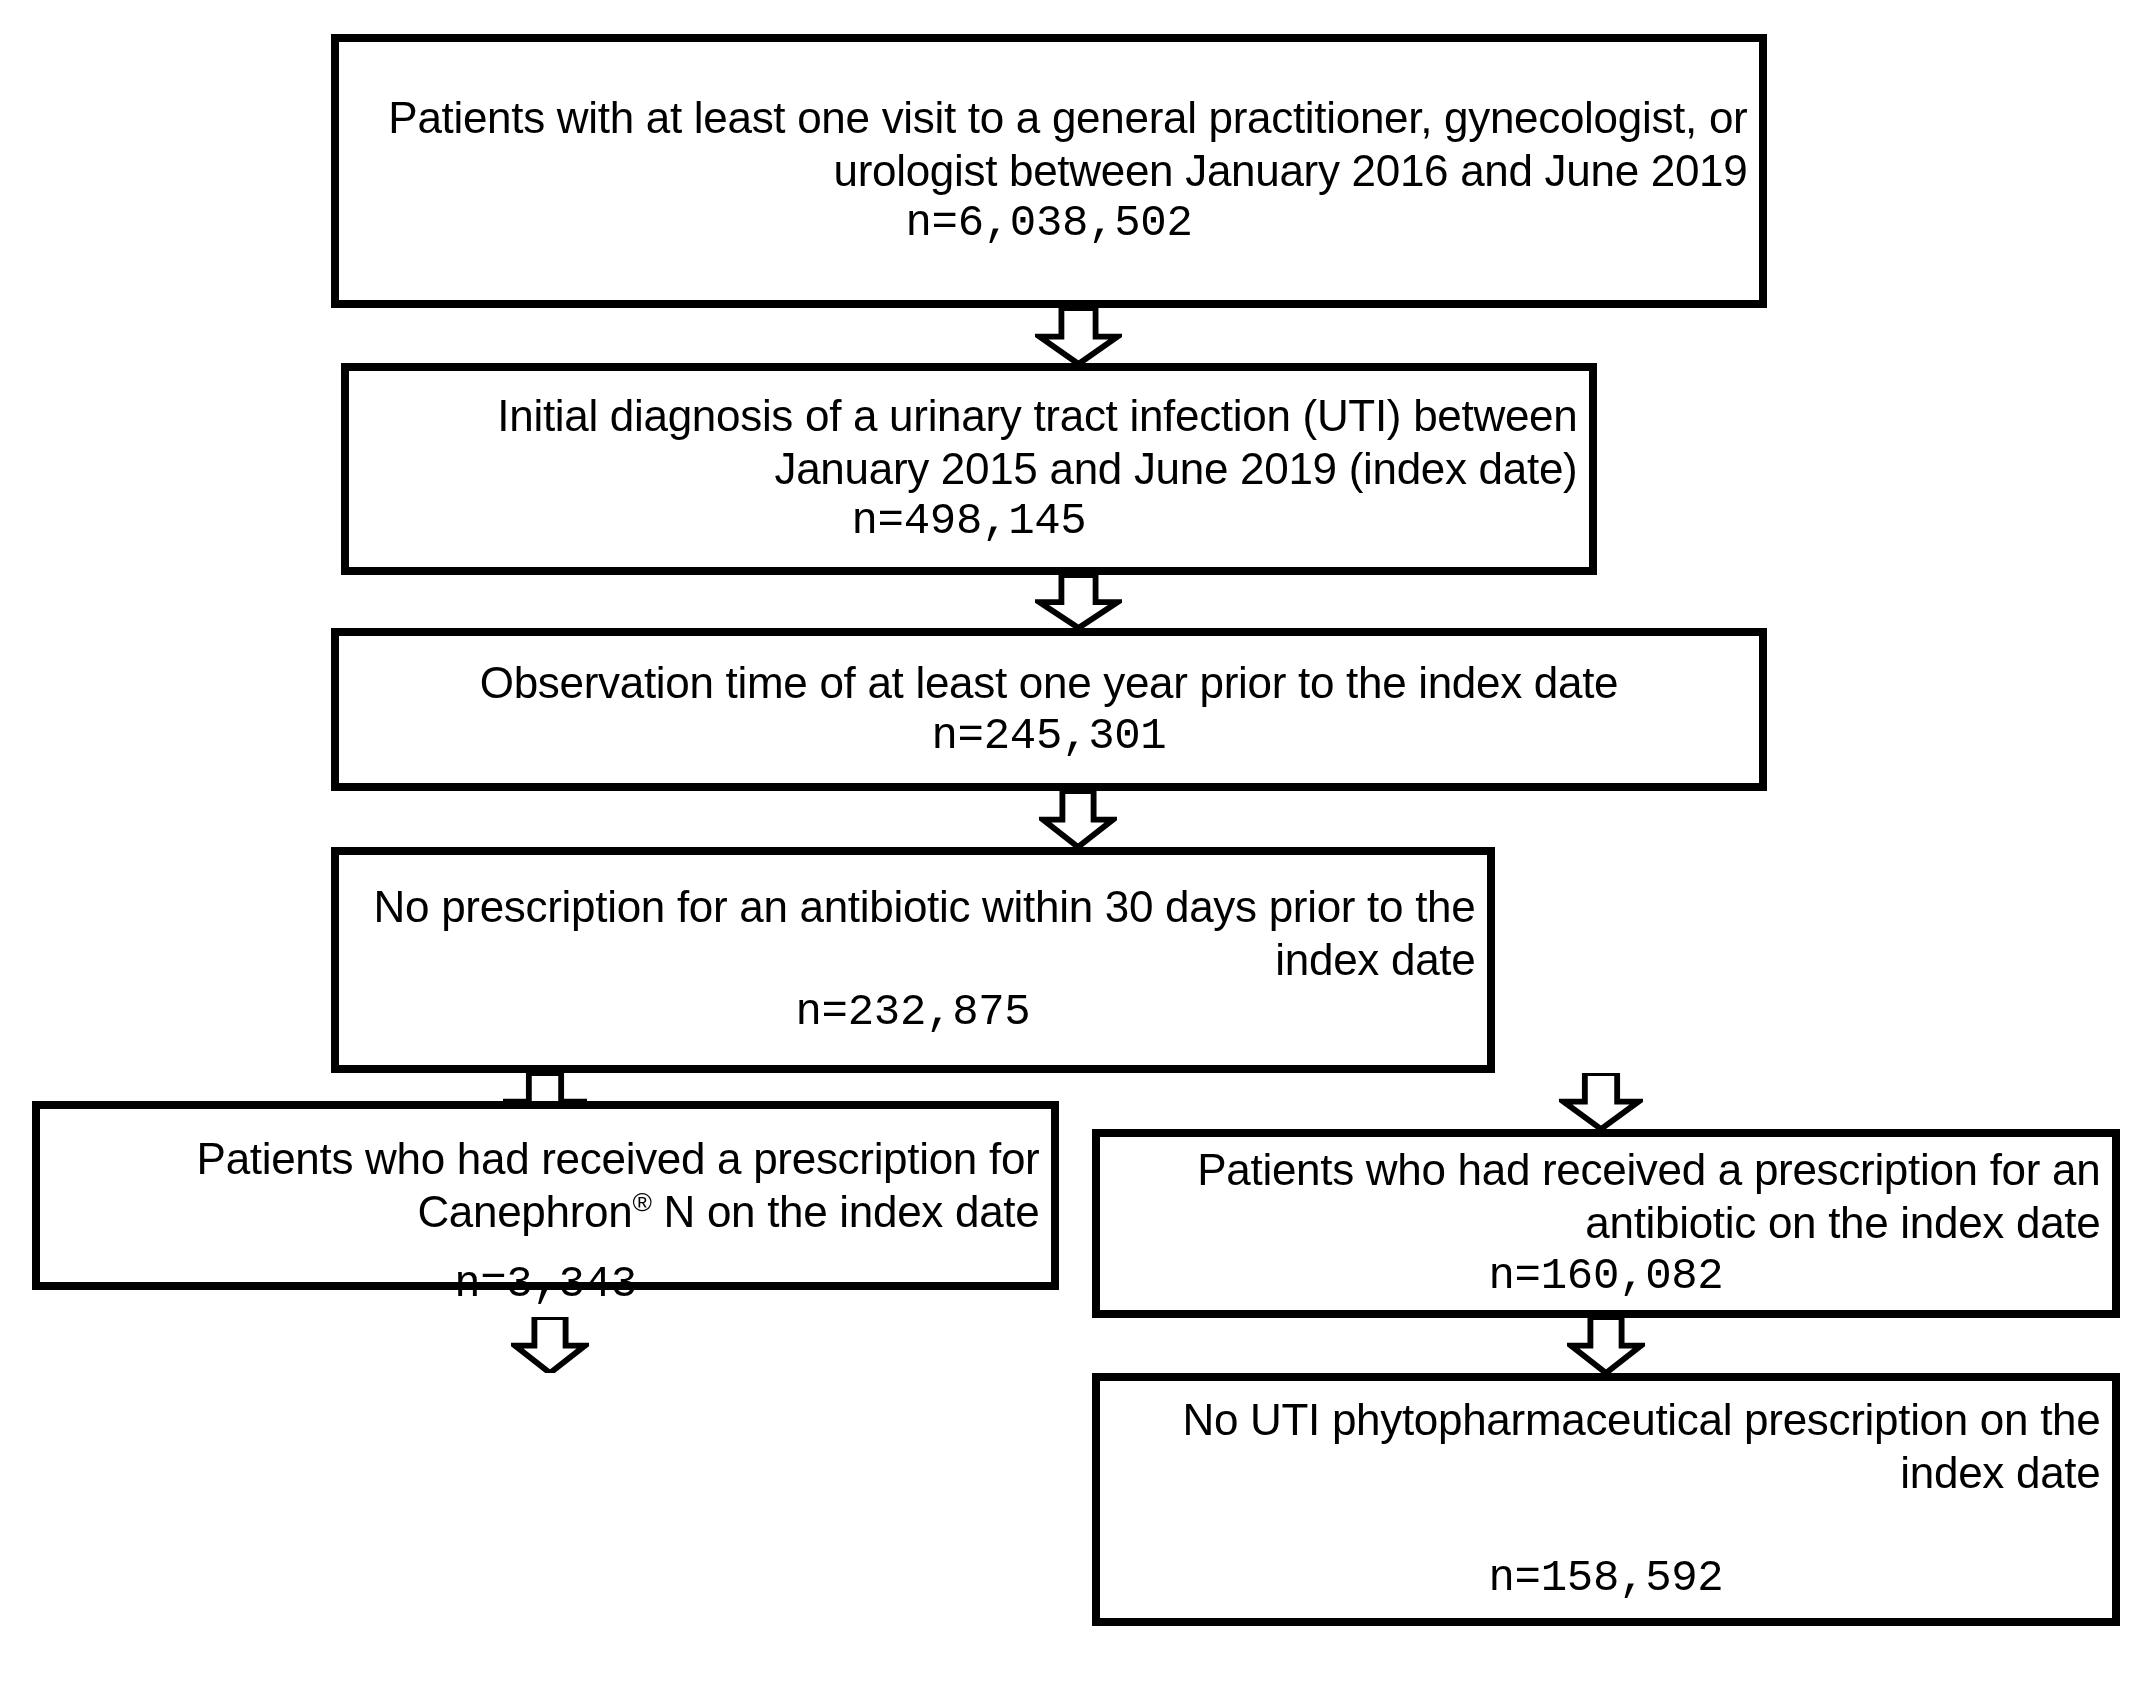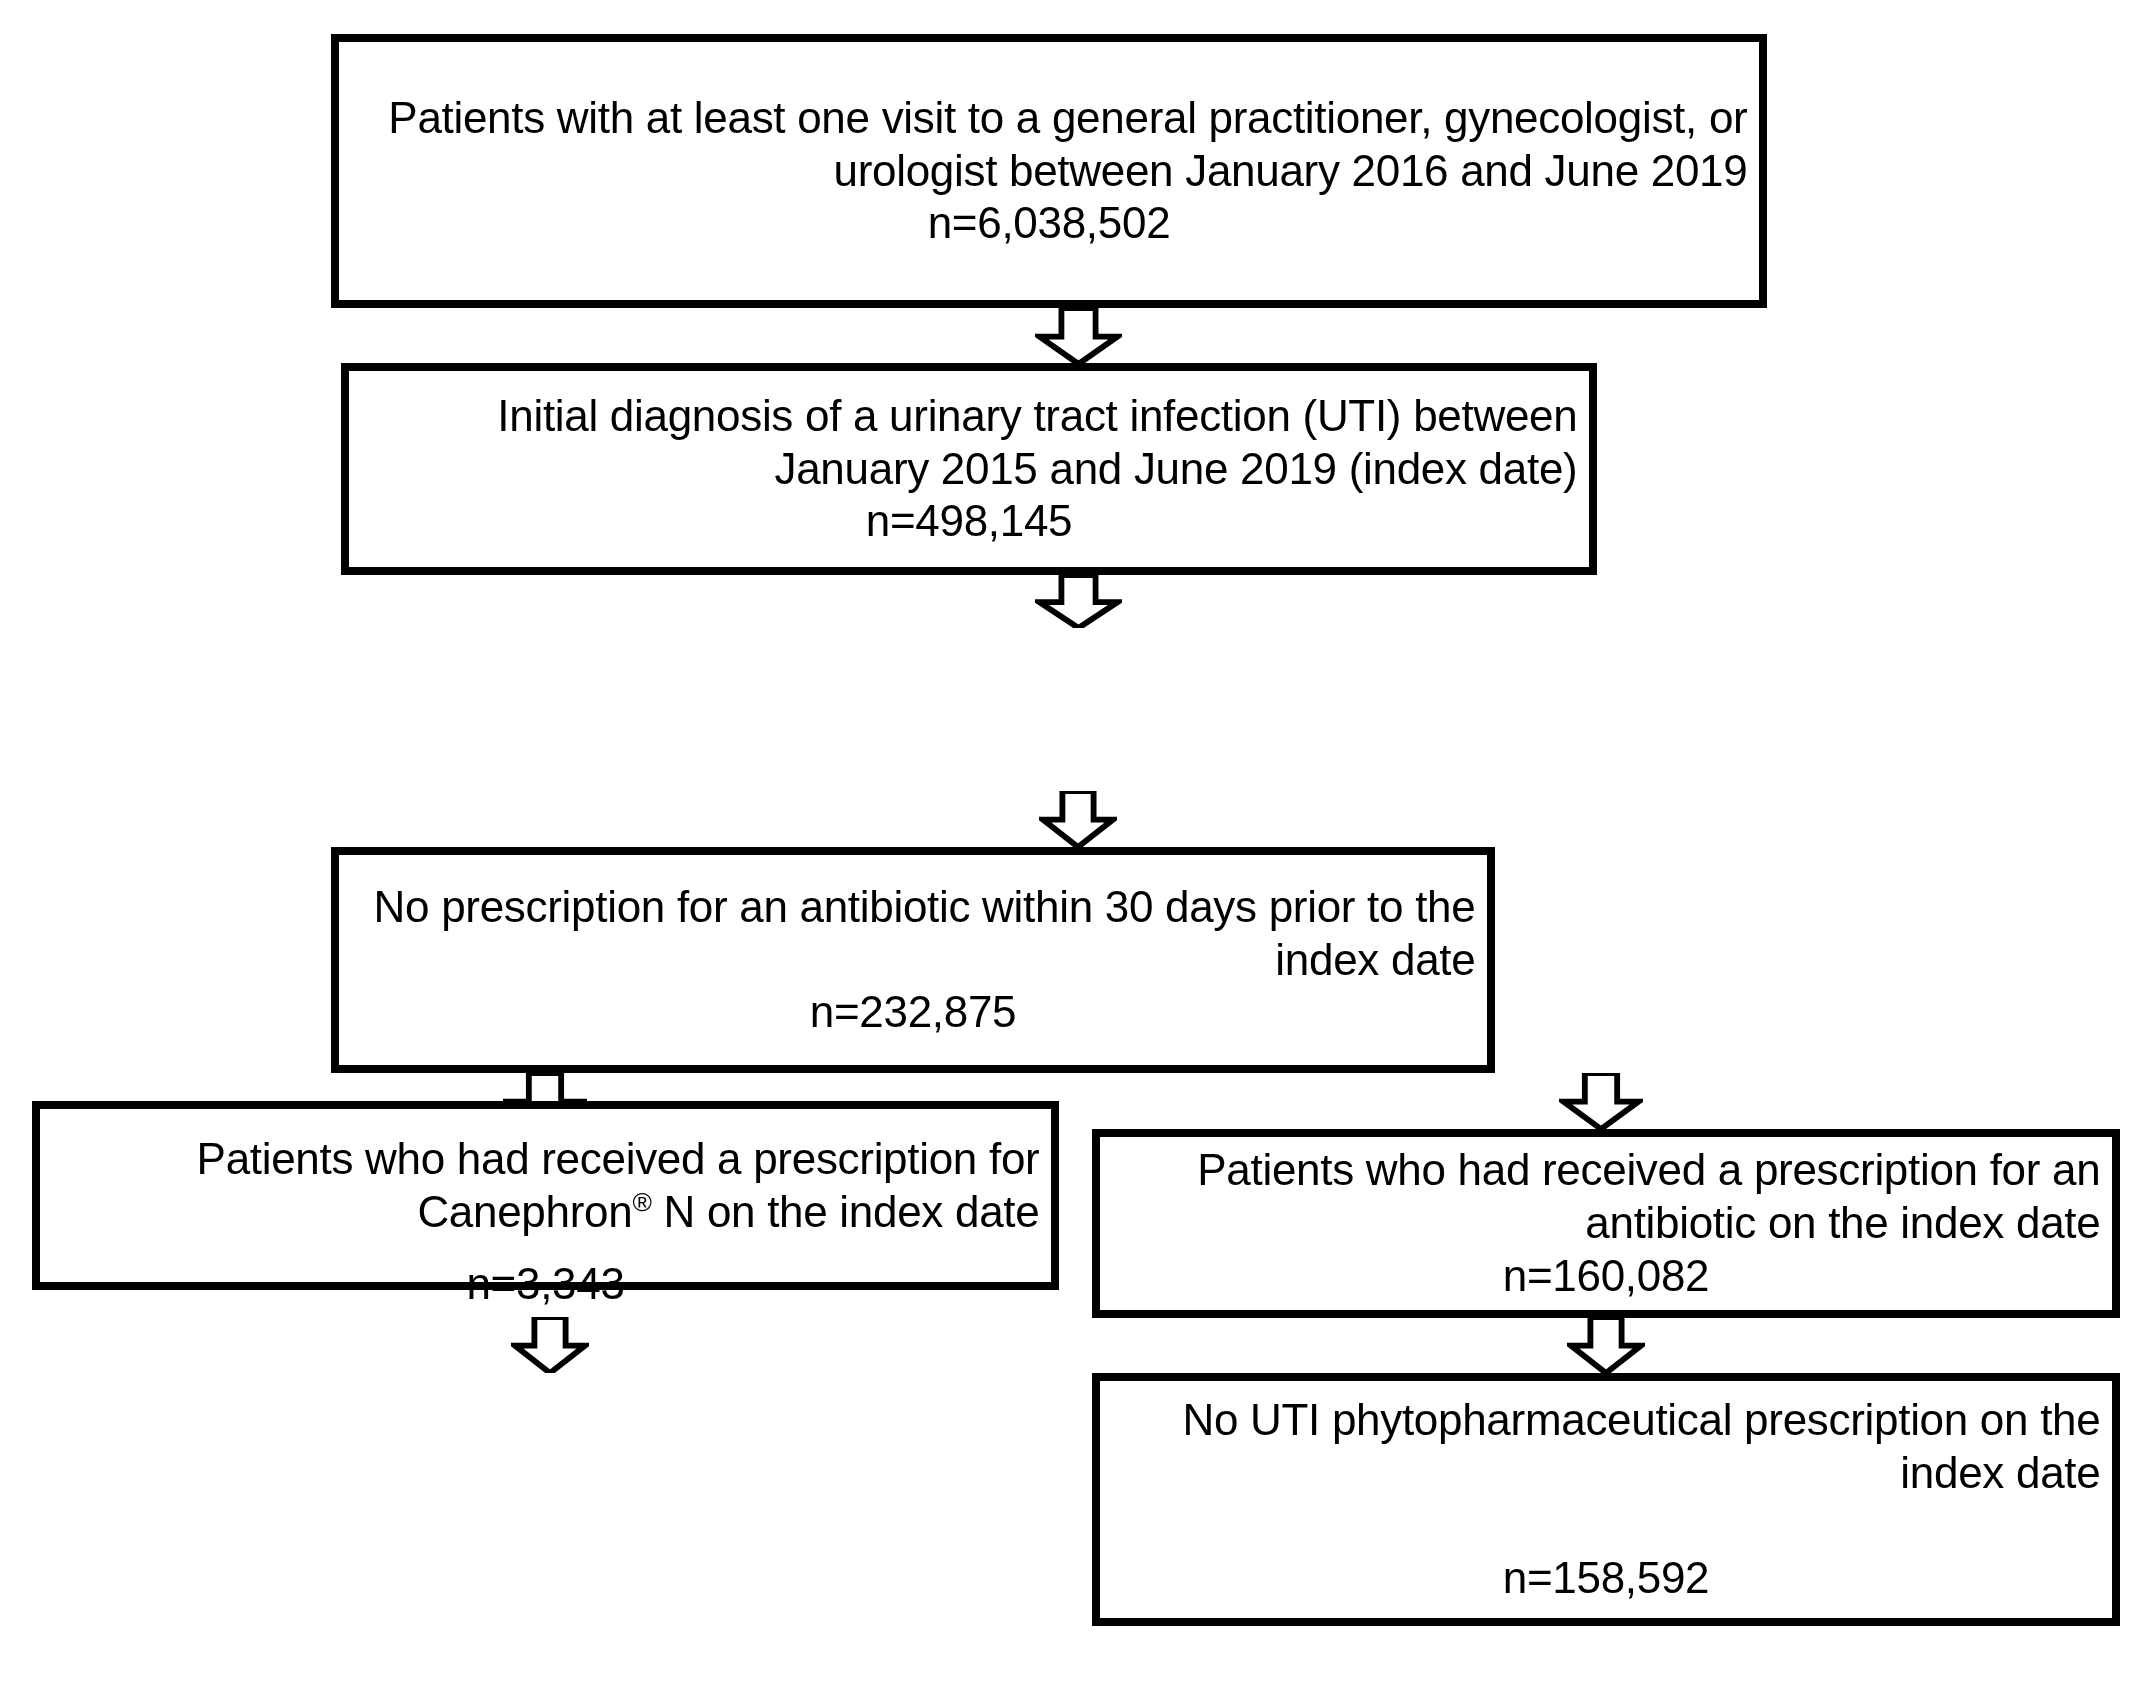--- a/index.html
+++ b/index.html
@@ -37,20 +37,21 @@
     line-height: 1.20;
     letter-spacing: -0.3px;
     padding: 0 11.6px;
     white-space: pre-line;
   }
 
   .node-count {
     font-size: 44px;
     line-height: 1.20;
     letter-spacing: -0.3px;
+    font-family: Liberation Mono, monospace;
   }
 
   .spacer-line {
     display: block;
     height: 53px;
   }
 
   sup.reg {
     font-size: 0.60em;
     vertical-align: super;
@@ -93,20 +94,24 @@
     <div class="node-text">Initial diagnosis of a urinary tract infection (UTI) between January 2015 and June 2019  (index date)</div>
     <div class="node-count">n=498,145</div>
   </div>
 
   <div class="arrow" style="left:1035px; top:575px; width:87px; height:53px;">
     <svg viewBox="0 0 135 82" preserveAspectRatio="none">
       <polygon points="41,0 94,0 94,42 128,42 67.5,82 7,42 41,42"></polygon>
     </svg>
   </div>
 
+  <div class="node-box" style="left:331px; top:628px; width:1436px; height:163px;">
+    <div class="node-text">Observation time of at least one year prior to the index date</div>
+    <div class="node-count">n=245,301</div>
+  </div>
 
   <div class="arrow" style="left:1039px; top:791px; width:78px; height:56px;">
     <svg viewBox="0 0 120 86" preserveAspectRatio="none">
       <polygon points="36,0 84,0 84,44 114,44 60,86 6,44 36,44"></polygon>
     </svg>
   </div>
 
   <div class="node-box" style="left:331px; top:847px; width:1164px; height:226px;">
     <div class="node-text">No prescription for an antibiotic within 30 days prior to the index date</div>
     <div class="node-count">n=232,875</div>

